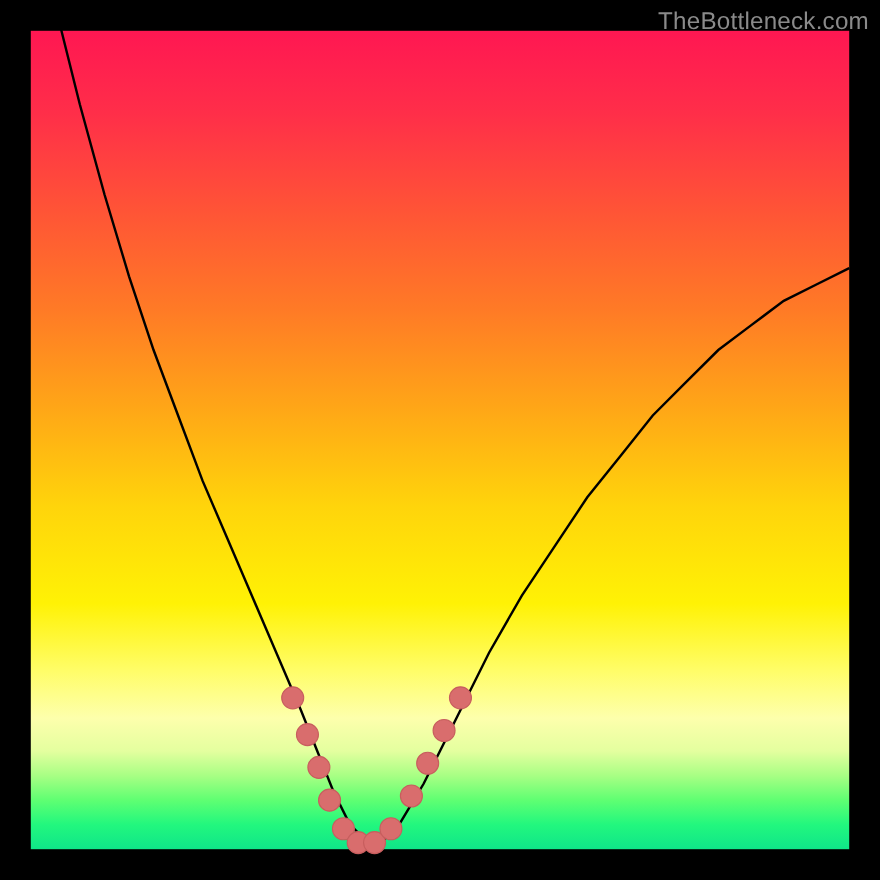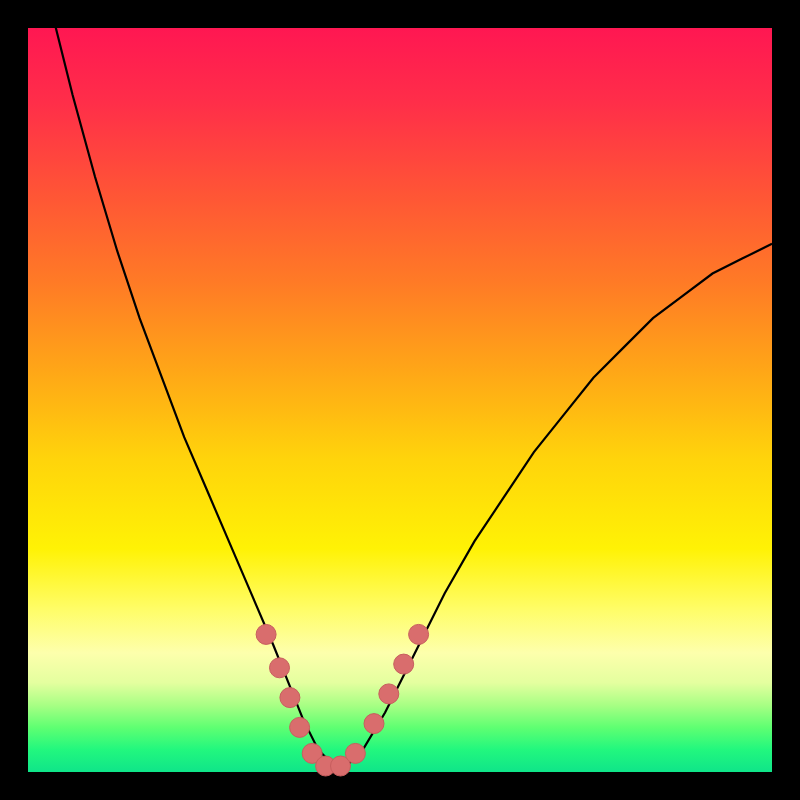--- a/index.html
+++ b/index.html
@@ -79,13 +79,14 @@
           <circle cx="297.6" cy="738.0" r="10" fill="#d96d6d" stroke="#c75e5e" stroke-width="1"></circle>
           <circle cx="312.5" cy="738.0" r="10" fill="#d96d6d" stroke="#c75e5e" stroke-width="1"></circle>
           <circle cx="327.4" cy="725.4" r="10" fill="#d96d6d" stroke="#c75e5e" stroke-width="1"></circle>
           <circle cx="346.0" cy="695.6" r="10" fill="#d96d6d" stroke="#c75e5e" stroke-width="1"></circle>
           <circle cx="360.8" cy="665.9" r="10" fill="#d96d6d" stroke="#c75e5e" stroke-width="1"></circle>
           <circle cx="375.7" cy="636.1" r="10" fill="#d96d6d" stroke="#c75e5e" stroke-width="1"></circle>
           <circle cx="390.6" cy="606.4" r="10" fill="#d96d6d" stroke="#c75e5e" stroke-width="1"></circle>
         </g>
     </svg>
   </div>
+  <div class="watermark">TheBottleneck.com</div>
 </div>
 
 </body></html>

